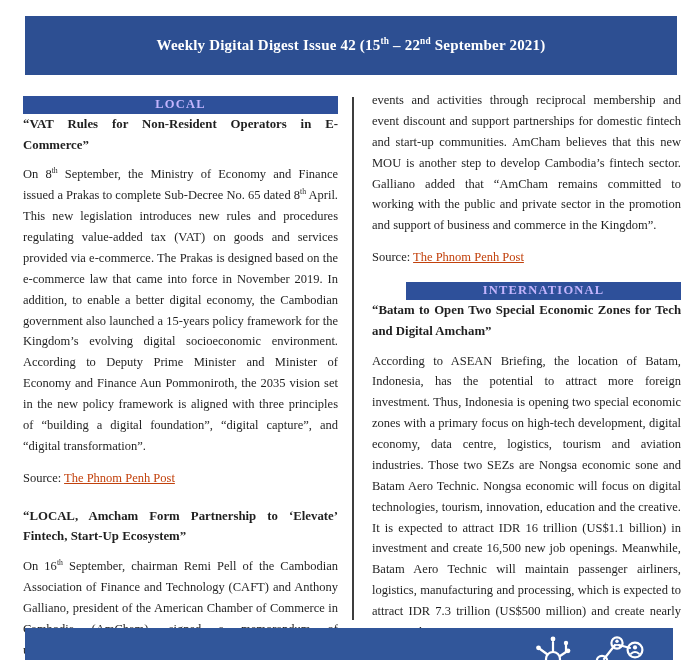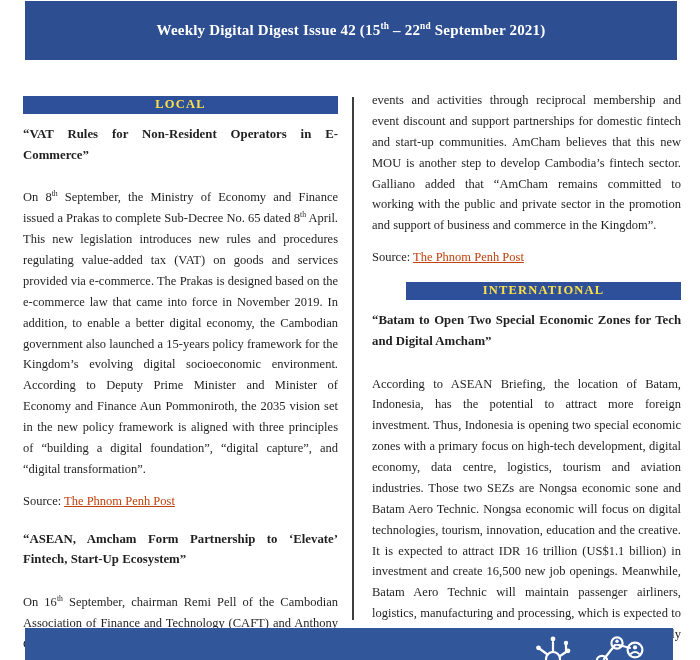--- a/index.html
+++ b/index.html
@@ -4,41 +4,41 @@
 <style>
   * { margin:0; padding:0; box-sizing:border-box; }
   html,body { width:700px; height:660px; }
   body {
     position:relative; overflow:hidden; background:#ffffff;
     font-family:"Liberation Serif","DejaVu Serif",serif;
     color:#1f1f1f;
   }
   
   .header-band {
-    position:absolute; left:25px; top:1px; width:652px; height:59px;
+    position:absolute; left:25px; top:16px; width:652px; height:59px;
     background:#2d4f92; color:#ffffff;
     display:flex; flex-direction:column; align-items:center; justify-content:center;
     gap:7px; text-align:center;
   }
   .header-band .line { font-size:15px; font-weight:bold; letter-spacing:0.2px; }
   
   .col { position:absolute; }
   .col-left  { left:23px;  top:96px; width:315px; }
   .col-right { left:372px; top:90px; width:309px; }
   .section-bar {
-    background:#2e509a; color:#fde047; text-align:center;
+    background:#2e509a; color:#c4b5fd; text-align:center;
     font-size:12.5px; font-weight:bold; letter-spacing:1.2px;
     padding:1px 0 2px 0;
   }
   .headline {
     font-size:12.8px; font-weight:bold; line-height:1.62;
-    text-align:justify; margin-top:10px;
+    text-align:justify; 
   }
   .body-text {
-    font-size:12.5px; line-height:1.67; text-align:justify; margin-top:22px;
+    font-size:12.5px; line-height:1.67; text-align:justify; margin-top:9px;
   }
   .source-line { font-size:12.5px; margin-top:14px; }
   .source-label { font-weight:normal; }
   a.source-link { color:#c2410c; text-decoration:underline; cursor:pointer; }
   sup { font-size:0.62em; line-height:0; vertical-align:super; }
   .intl-bar { margin-top:17px;margin-left:34px; }
   .gap-top { margin-top:20px; }
   
   .divider {
     position:absolute; left:352px; top:97px; width:2px; height:523px;
@@ -70,21 +70,21 @@
     <span>LOCAL</span>
   </div>
 
   <div class="headline">“VAT Rules for Non-Resident Operators in E-Commerce”</div>
   <div class="body-text">On 8<sup>th</sup> September, the Ministry of Economy and Finance issued a Prakas to complete Sub-Decree No. 65 dated 8<sup>th</sup> April. This new legislation introduces new rules and procedures regulating value-added tax (VAT) on goods and services provided via e-commerce. The Prakas is designed based on the e-commerce law that came into force in November 2019. In addition, to enable a better digital economy, the Cambodian government also launched a 15-years policy framework for the Kingdom’s evolving digital socioeconomic environment. According to Deputy Prime Minister and Minister of Economy and Finance Aun Pommoniroth, the 2035 vision set in the new policy framework is aligned with three principles of “building a digital foundation”, “digital capture”, and “digital transformation”.</div>
   <div class="source-line">
     <span class="source-label">Source:</span>
     <a class="source-link">The Phnom Penh Post</a>
   </div>
 
-  <div class="headline gap-top">“ASEAN, Amcham Form Partnership to ‘Elevate’ Fintech, Start-Up Ecosystem”</div>
+  <div class="headline gap-top">“LOCAL, Amcham Form Partnership to ‘Elevate’ Fintech, Start-Up Ecosystem”</div>
   <div class="body-text">On 16<sup>th</sup> September, chairman Remi Pell of the Cambodian Association of Finance and Technology (CAFT) and Anthony Galliano, president of the American Chamber of Commerce in Cambodia (AmCham), signed a memorandum of understanding (MOU to support domestic fintech and start-ups and promote financial inclusion and social responsibility. Under the MOU, both parties will promote</div>
 </div>
 
 <div class="divider"></div>
 
 <div class="col col-right">
   <div class="body-text" style="margin-top:0;">events and activities through reciprocal membership and event discount and support partnerships for domestic fintech and start-up communities. AmCham believes that this new MOU is another step to develop Cambodia’s fintech sector. Galliano added that “AmCham remains committed to working with the public and private sector in the promotion and support of business and commerce in the Kingdom”.</div>
   <div class="source-line">
     <span class="source-label">Source:</span>
     <a class="source-link">The Phnom Penh Post</a>

